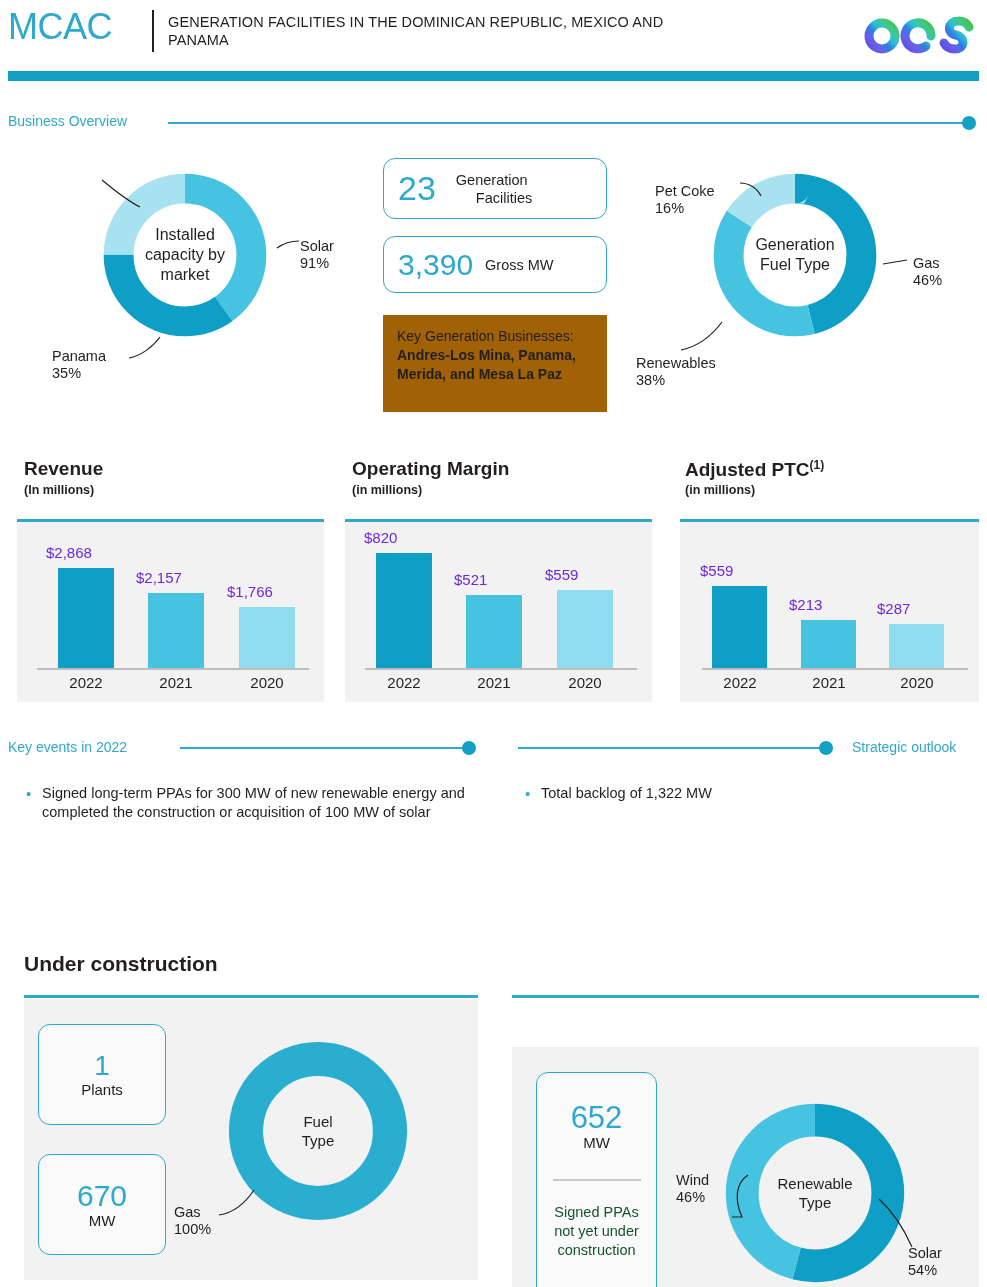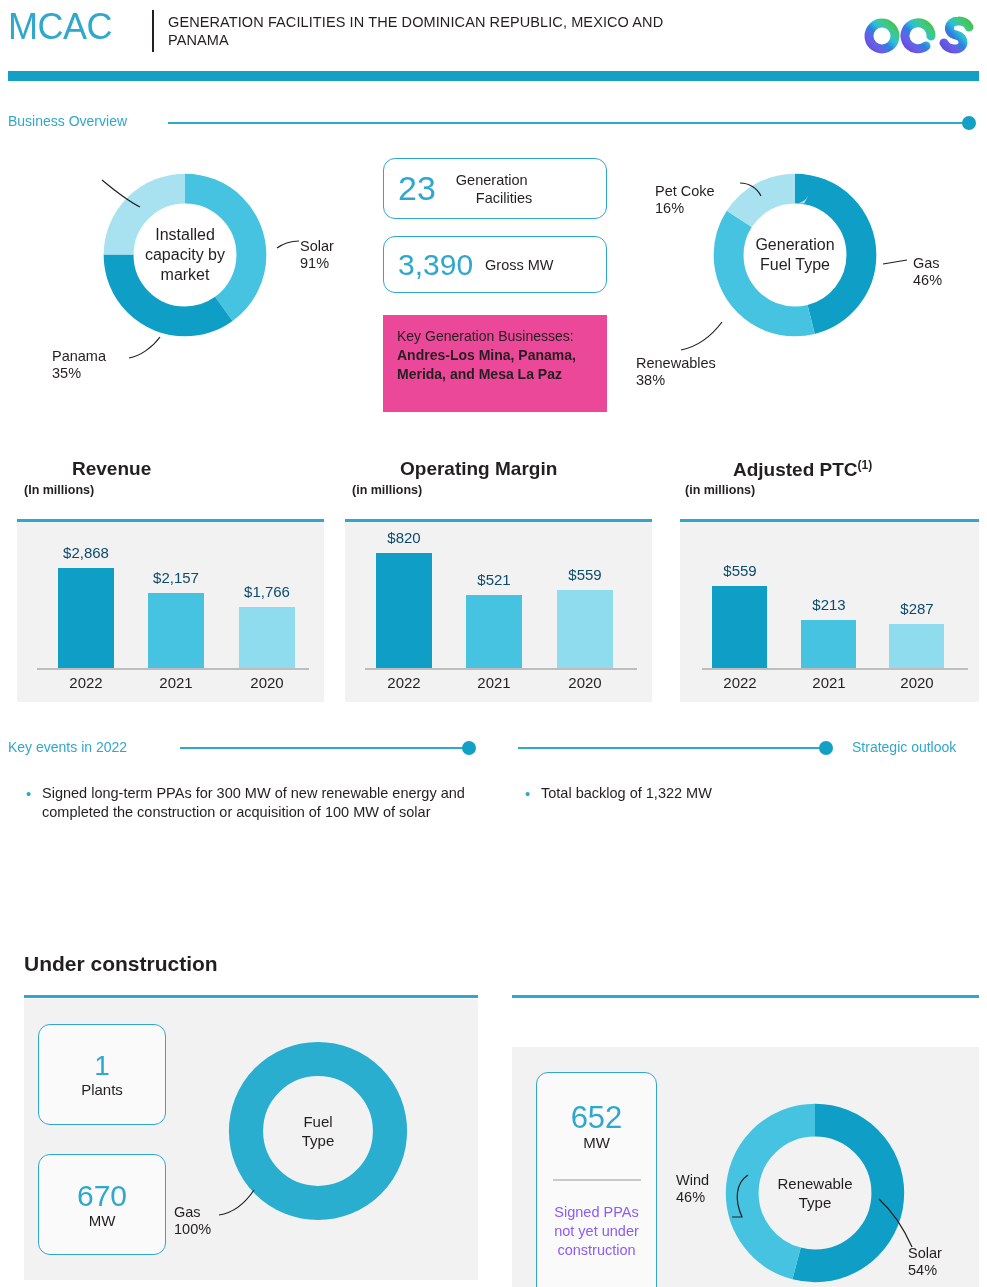--- a/index.html
+++ b/index.html
@@ -69,39 +69,39 @@
     border: 1.6px solid #2ea8cc;
     border-radius: 12px;
     background: #ffffff;
     display: flex; align-items: center;
   }
   .stat-num { color: #2ea8cc; font-weight: 400; }
   .stat-lbl { color: #231f20; }
 
   .keybox {
     position: absolute;
-    background: #ec4899;
+    background: #a16207;
     padding: 12px 12px 12px 14px;
     font-size: 14px; line-height: 19px;
   }
   .keybox b { font-weight: 700; }
 
   
   .chart-title {
-    position: absolute; font-size: 19px; font-weight: 700; color: #231f20; margin-left: 48px;
+    position: absolute; font-size: 19px; font-weight: 700; color: #231f20;
   }
   .chart-sub {
     position: absolute; font-size: 12.5px; font-weight: 700; color: #231f20;
   }
   .chart-sup { font-size: 12px; vertical-align: super; font-weight: 700; }
   .chart-rule { position: absolute; height: 2.5px; background: #2ea8cc; }
   .chart-panel { position: absolute; background: #f2f2f2; }
   .bar { position: absolute; }
   .bar-val {
-    position: absolute; font-size: 15px; color: #0c4a6e; text-align: center;
+    position: absolute; font-size: 15px; color: #6d28d9; 
   }
   .bar-cat {
     position: absolute; font-size: 15px; color: #231f20; text-align: center;
   }
   .axis-line { position: absolute; height: 1.5px; background: #bdbdbd; }
 
   
   .bullet-row { position: absolute; display: flex; }
   .bullet-dot {
     color: #2ea8cc; font-size: 15px; line-height: 19px; width: 16px;
@@ -358,21 +358,21 @@
     </svg>
   </div>
 
   <div class="chart-rule" style="left:512px; top:995px; width:467px;"></div>
   <div class="bot-panel" style="left:512px; top:999px; width:467px; height:281px;margin-top:48px;">
 
     <div class="statbox" style="left:24px; top:25px; width:121px; height:231px; flex-direction:column; justify-content:flex-start; padding-top:28px; background:#fafafa;">
       <span class="stat-num" style="font-size:31px; line-height:33px;">652</span>
       <span class="stat-lbl" style="font-size:15px;">MW</span>
       <div class="divider-line" style="position:relative; width:88px; margin:28px 0 22px 0; height:1.5px;"></div>
-      <span style="font-size:14.5px; line-height:19px; text-align:center; color:#8b5cf6;">
+      <span style="font-size:14.5px; line-height:19px; text-align:center; color:#14532d;">
         <span style="display:block;">Signed PPAs</span>
         <span style="display:block;">not yet under</span>
         <span style="display:block;">construction</span>
       </span>
     </div>
 
     <div class="donut" style="left:212px; top:55px; width:182px; height:182px;">
       <svg viewBox="0 0 100 100" width="182" height="182">
 
         <circle cx="50" cy="50" r="40" fill="none" stroke="#0f9fc6" stroke-width="18" stroke-dasharray="135.72 115.61" stroke-dashoffset="0" transform="rotate(-90 50 50)"></circle>

